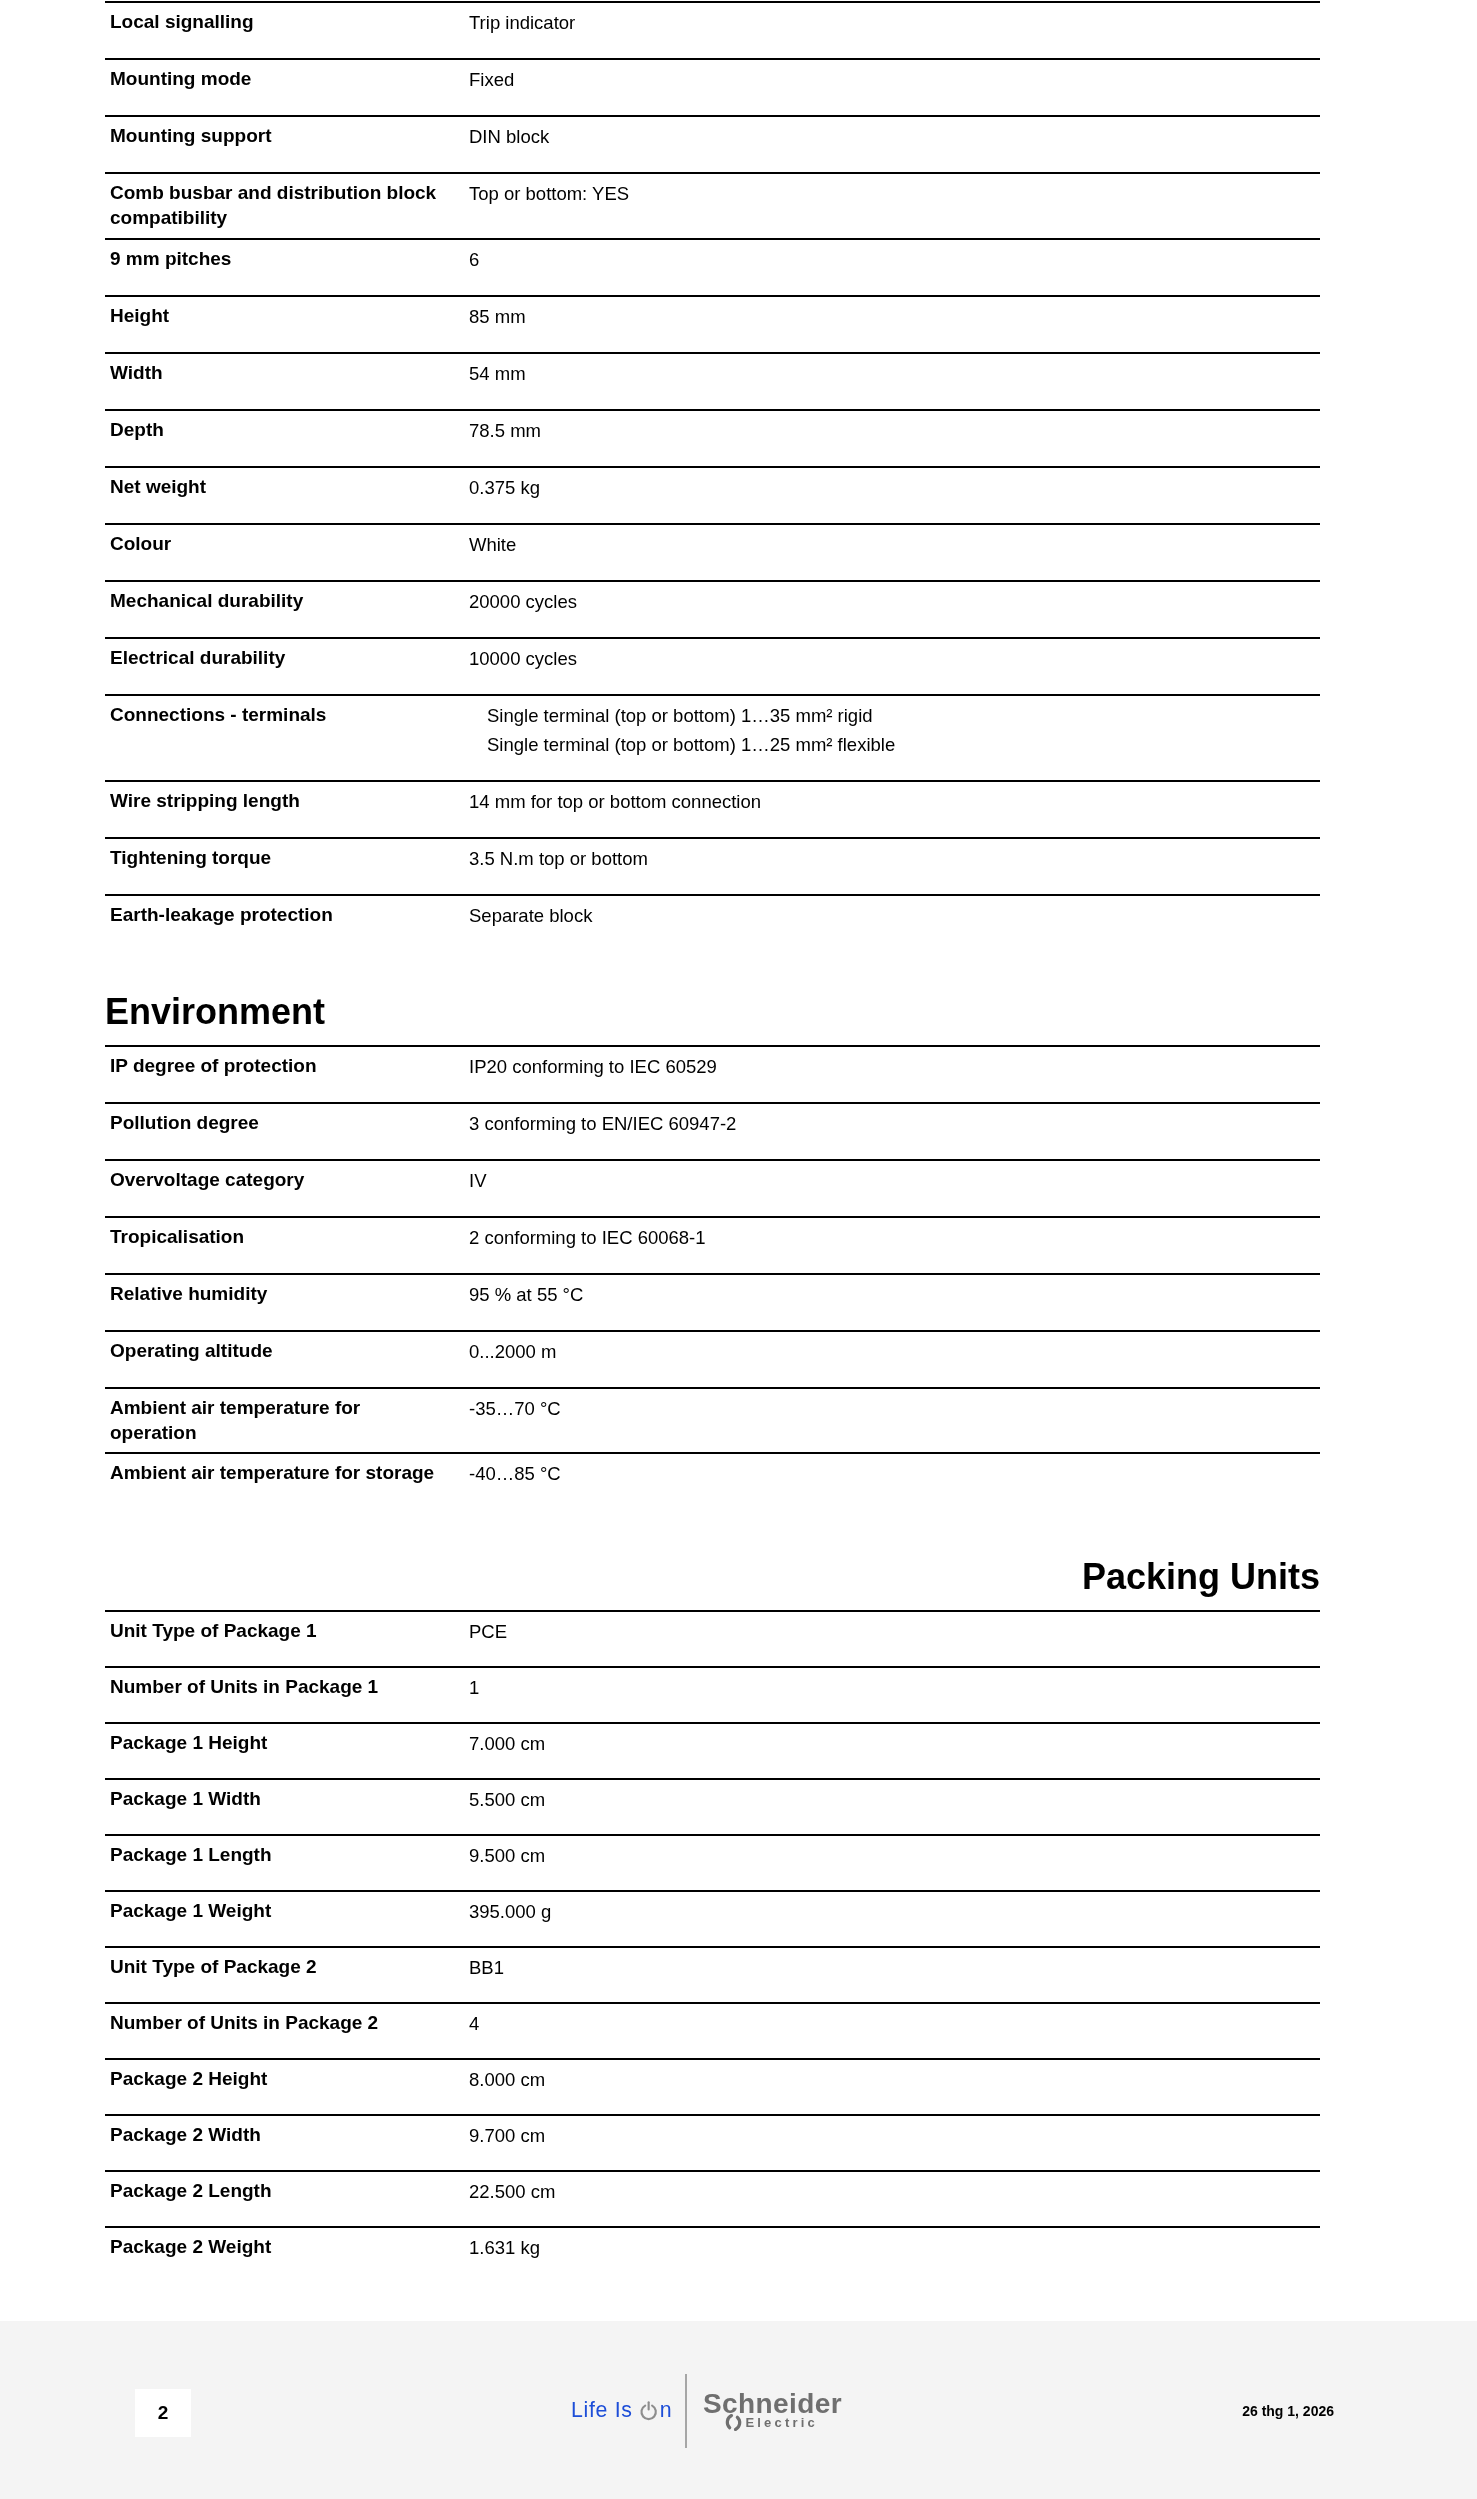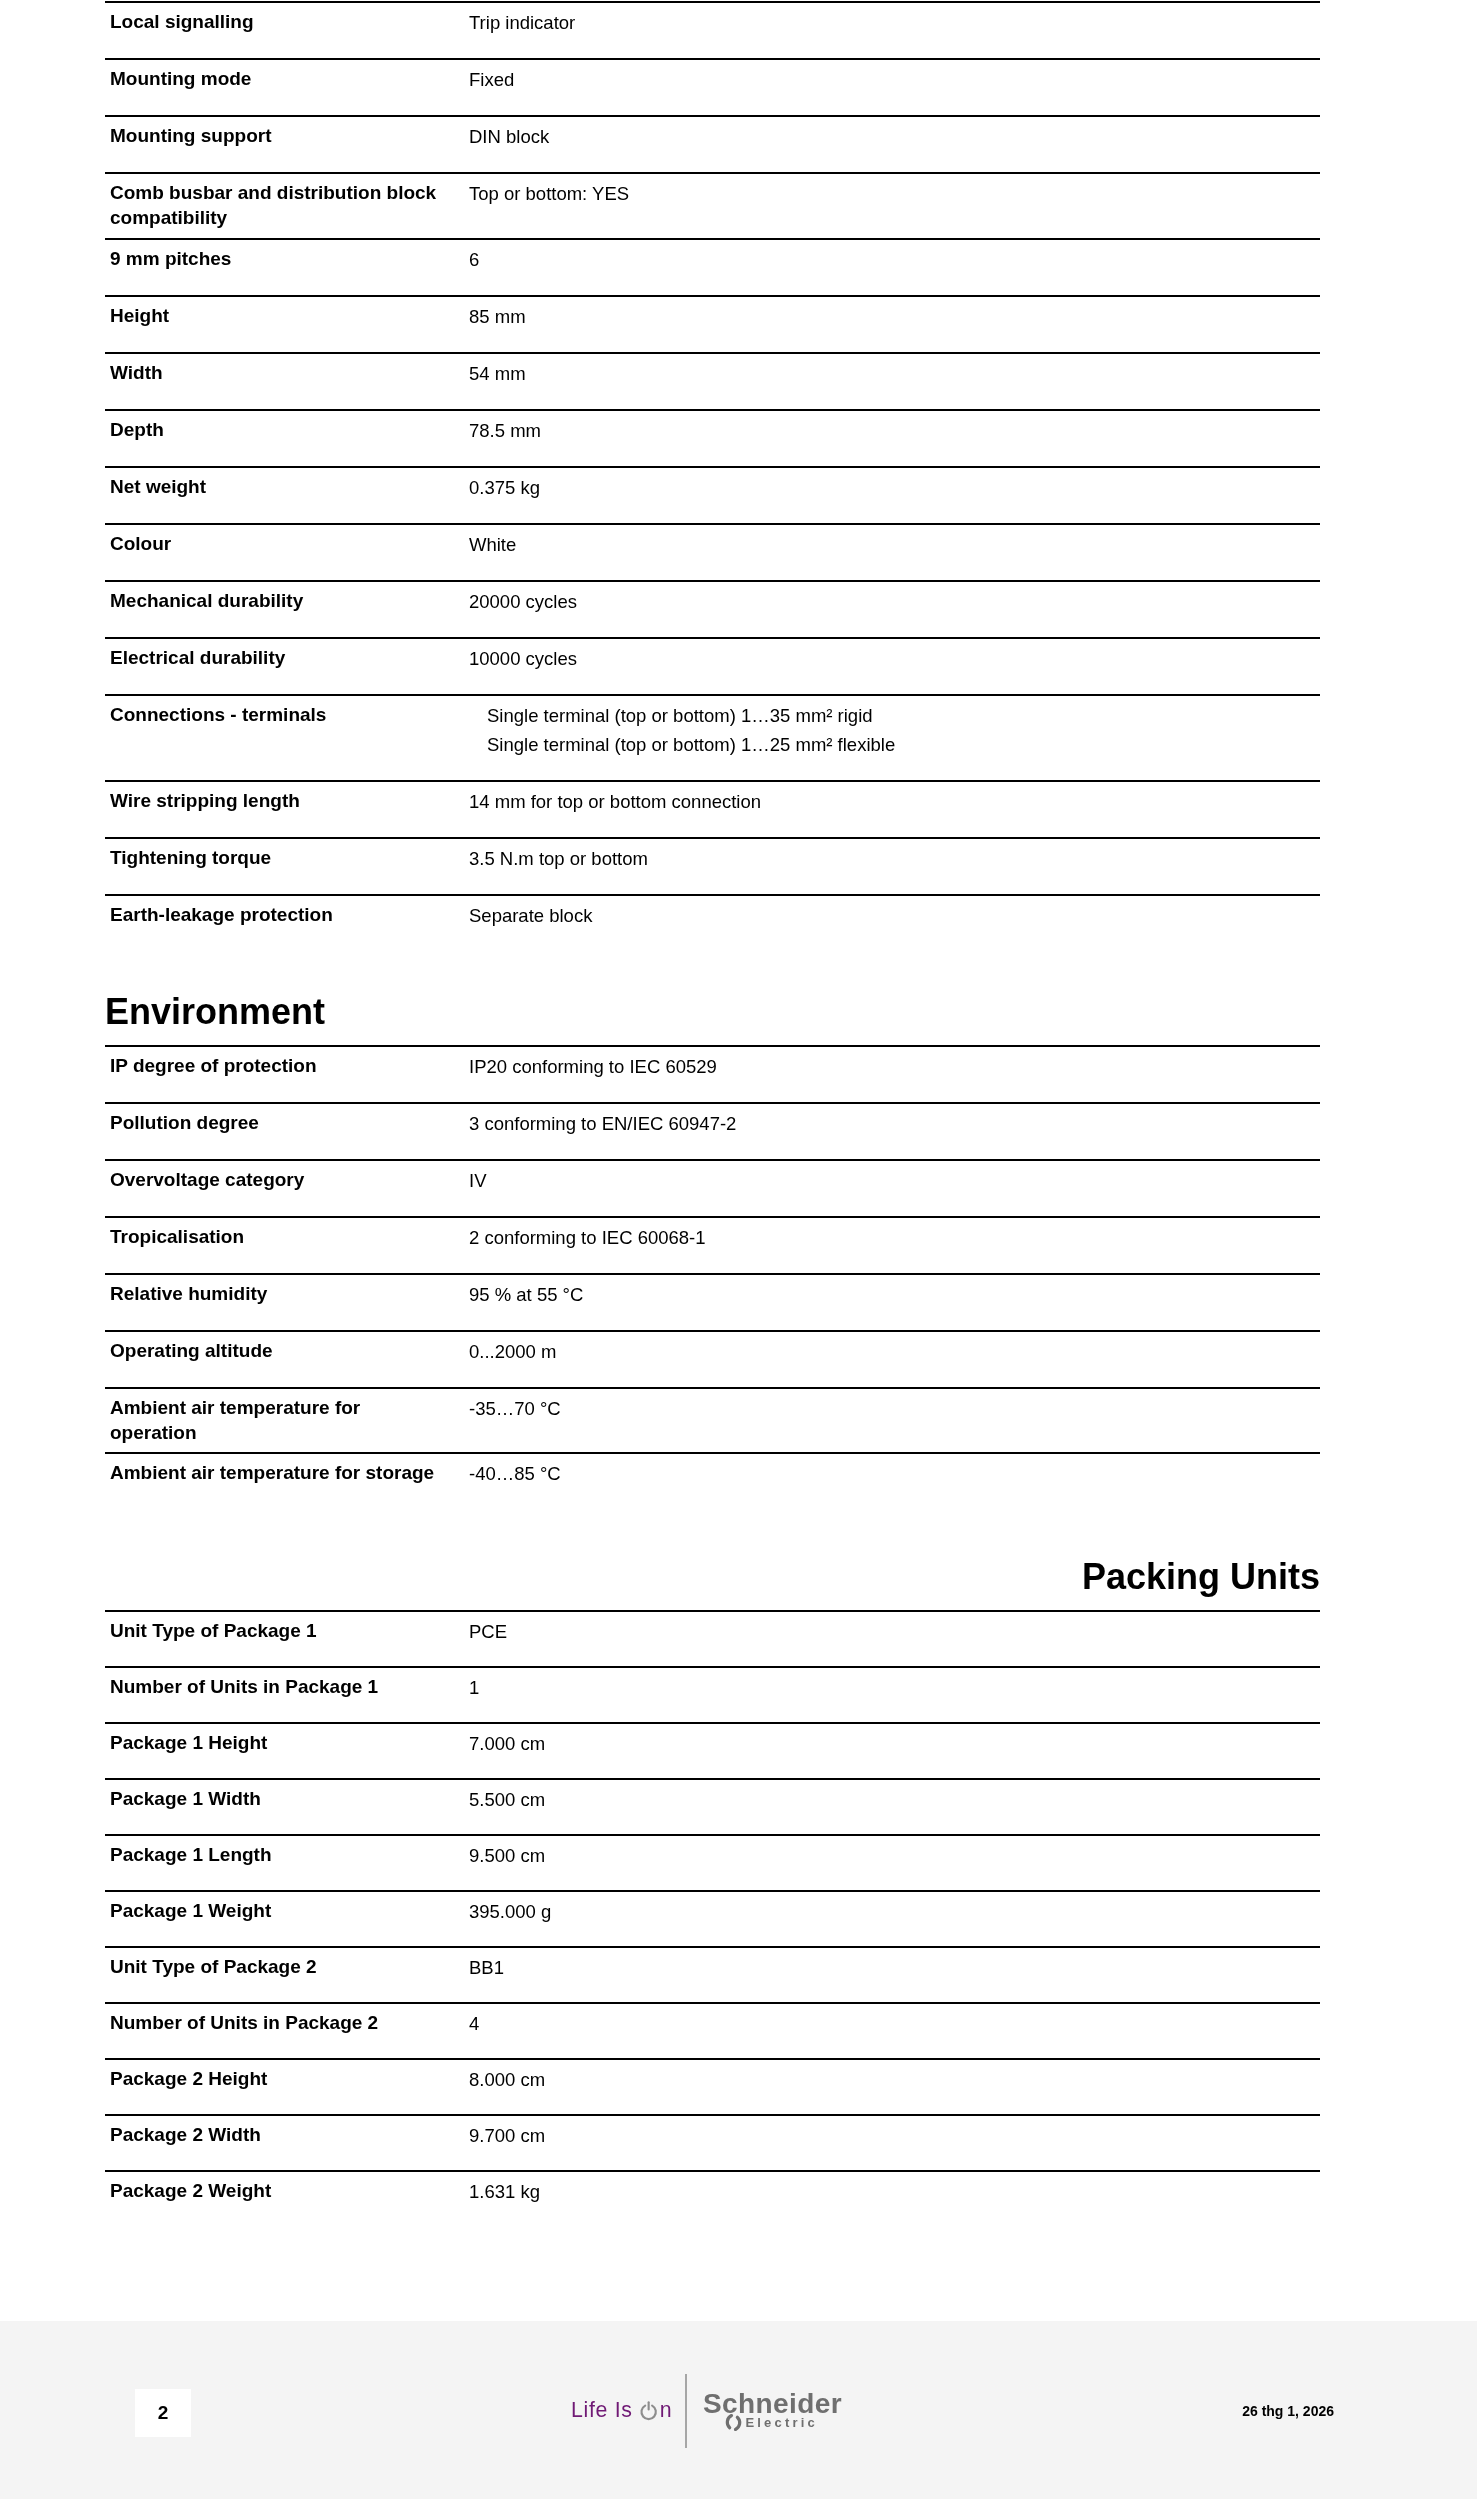--- a/index.html
+++ b/index.html
@@ -14,21 +14,21 @@
   .t3 .row{height:56px;}
   .lbl{flex:none; width:334px; margin-left:5px; font-size:19px; font-weight:bold; line-height:25px;}
   .val{flex:1; margin-left:25px; font-size:18.5px; line-height:28.5px; white-space:pre-line;}
   .section-gap{height:94px; box-sizing:border-box; padding-top:41px;}
   .section-gap.g2{height:93px; padding-top:40px;text-align:right;}
   .section-title{margin:0; font-size:36px; font-weight:bold; line-height:1.1; letter-spacing:0;}
   .footer{position:absolute; left:0; right:0; bottom:0; height:179px; background:#f4f4f4;}
   .pagebox{position:absolute; left:135px; top:68px; width:56px; height:48px; background:#ffffff;
            display:flex; align-items:center; justify-content:center; font-size:19px; font-weight:bold;}
   .logo{position:absolute; left:571px; top:0; height:100%; display:flex; align-items:center;}
-  .lifeison{display:flex; align-items:center; font-size:21.3px; color:#701a75; letter-spacing:0.7px;}
+  .lifeison{display:flex; align-items:center; font-size:21.3px; color:#1d4ed8; letter-spacing:0.7px;}
   .lifeison .pwr{margin:0 0.7px 0 5px; display:block;}
   .divider{width:2.1px; height:74px; background:#a6a6a6; margin:0 15.7px 0 13px;}
   .brand{color:#6f6f6f;}
   .brand-name{font-size:28px; font-weight:bold; line-height:1; letter-spacing:0.4px;}
   .brand-sub{display:flex; align-items:center; margin-top:-5px; margin-left:21.3px;}
   .brand-sub .electric{font-size:13px; letter-spacing:3.2px; margin-left:2.1px; font-weight:bold;}
   .date{position:absolute; right:144px; top:50%; transform:translateY(-50%); font-size:14px; font-weight:bold;}
 </style>
 </head>
 <body>
@@ -178,20 +178,24 @@
         <div class="lbl">Number of Units in Package 2</div>
         <div class="val">4</div>
       </div>
       <div class="row">
         <div class="lbl">Package 2 Height</div>
         <div class="val">8.000 cm</div>
       </div>
       <div class="row">
         <div class="lbl">Package 2 Width</div>
         <div class="val">9.700 cm</div>
+      </div>
+      <div class="row">
+        <div class="lbl">Package 2 Length</div>
+        <div class="val">22.500 cm</div>
       </div>
       <div class="row">
         <div class="lbl">Package 2 Weight</div>
         <div class="val">1.631 kg</div>
       </div>
     </div>
   </div>
 
   <div class="footer">
     <div class="pagebox">

